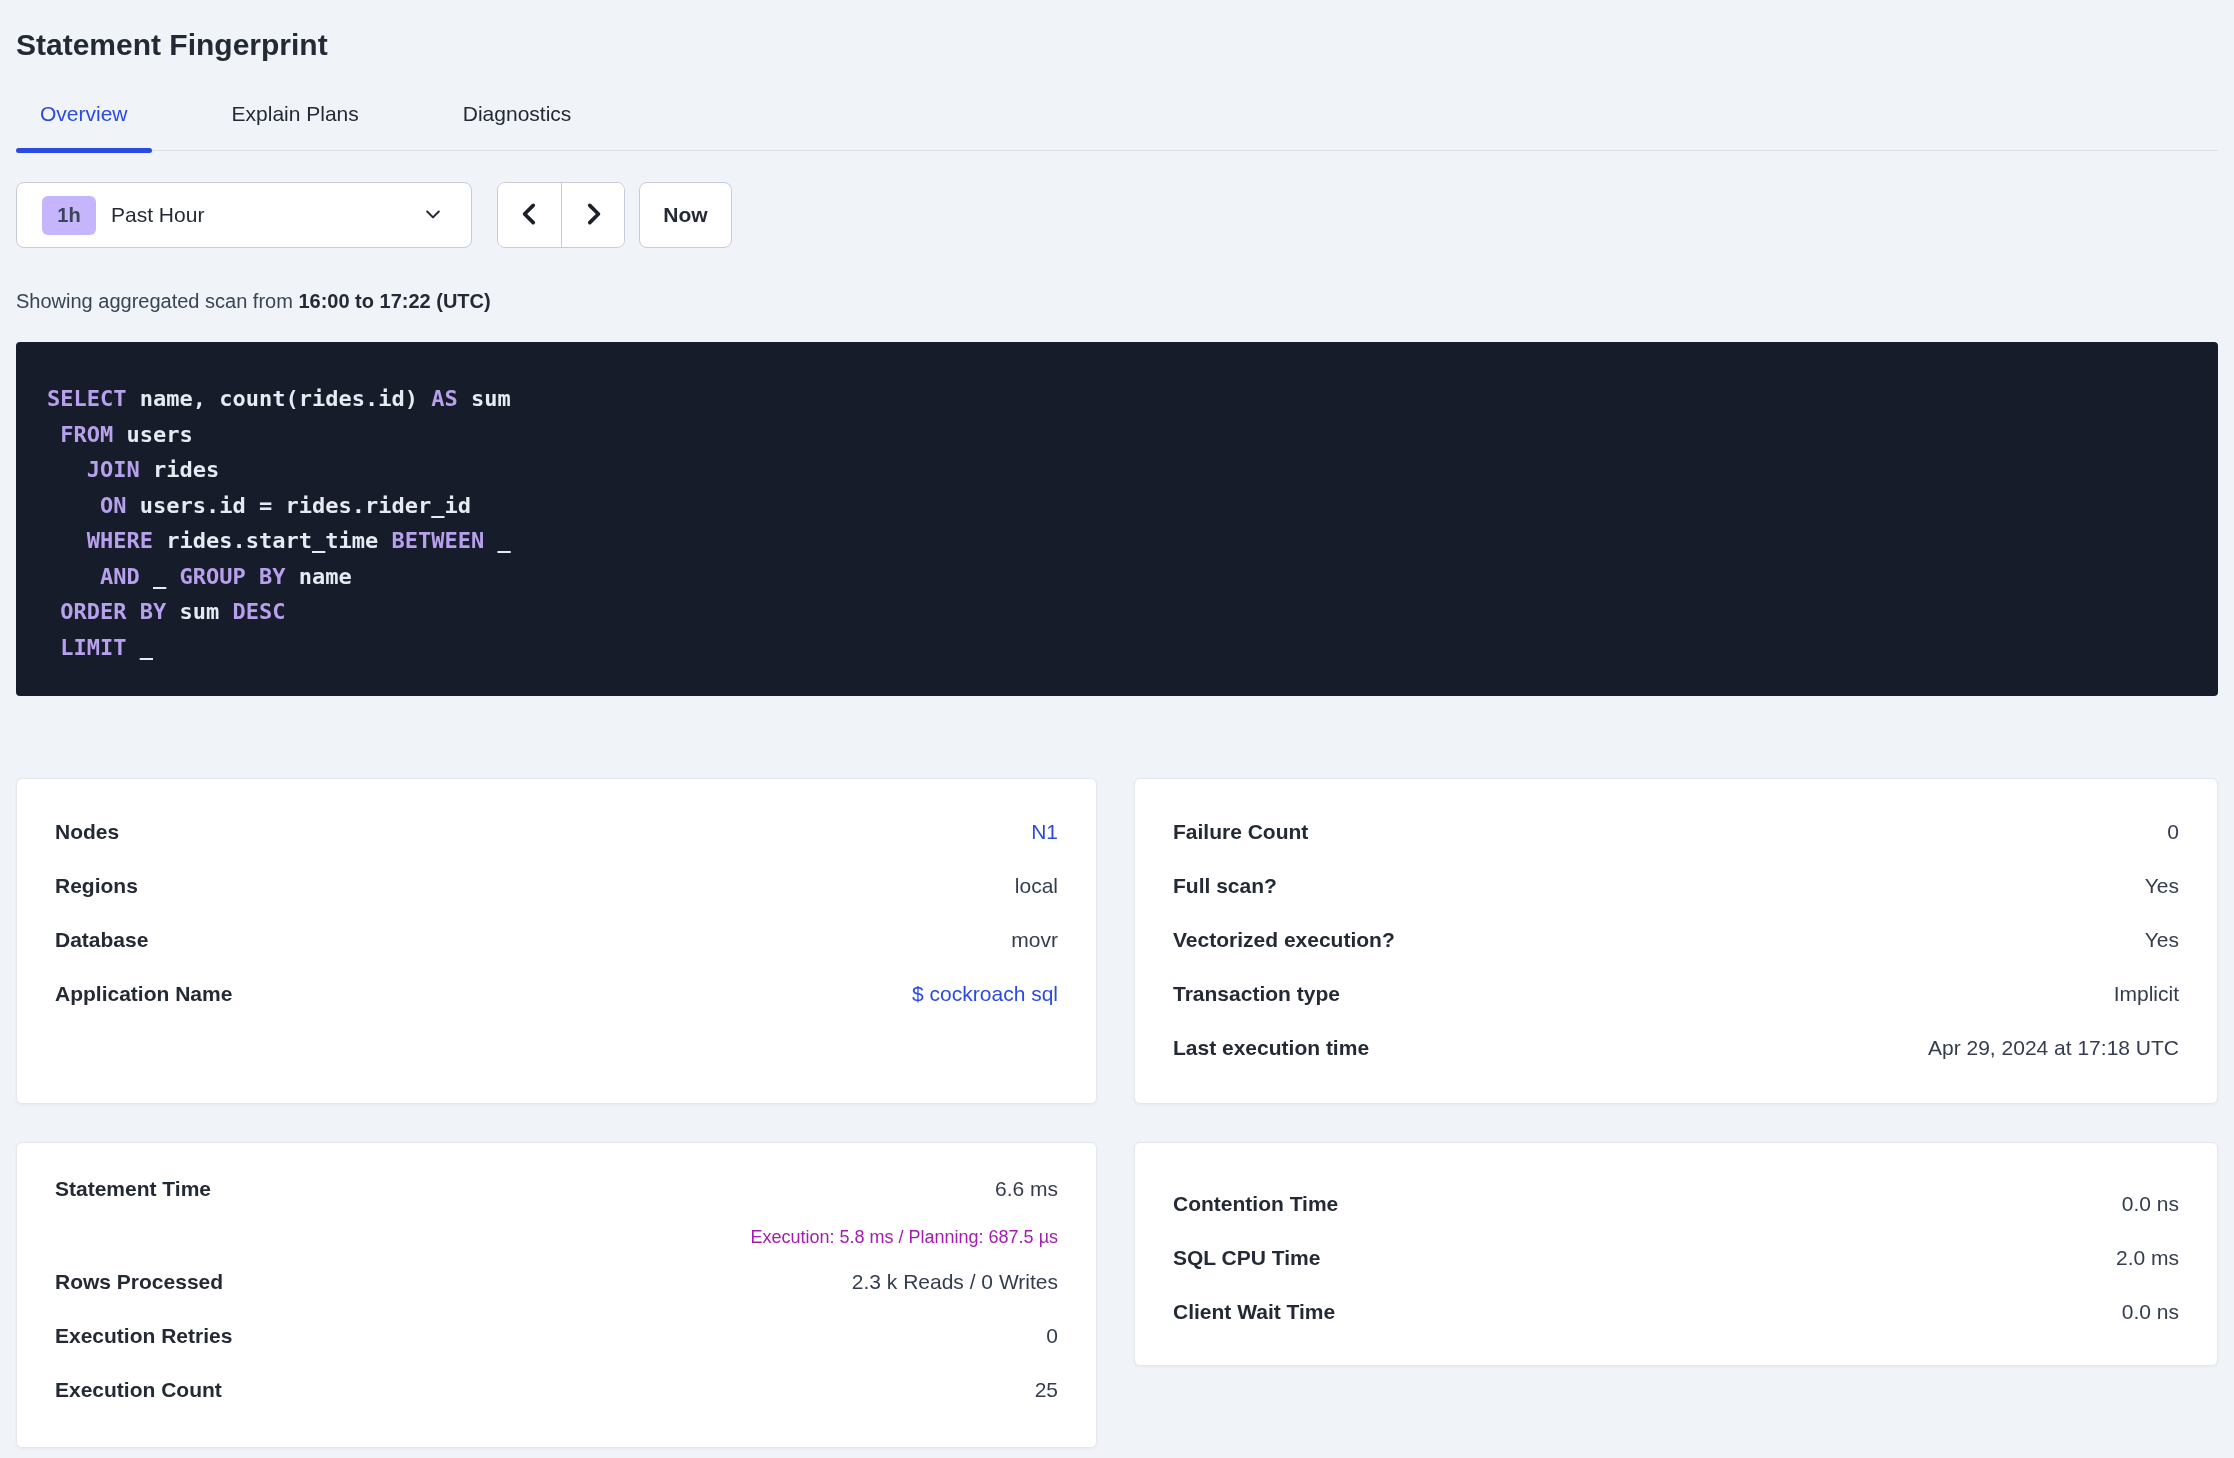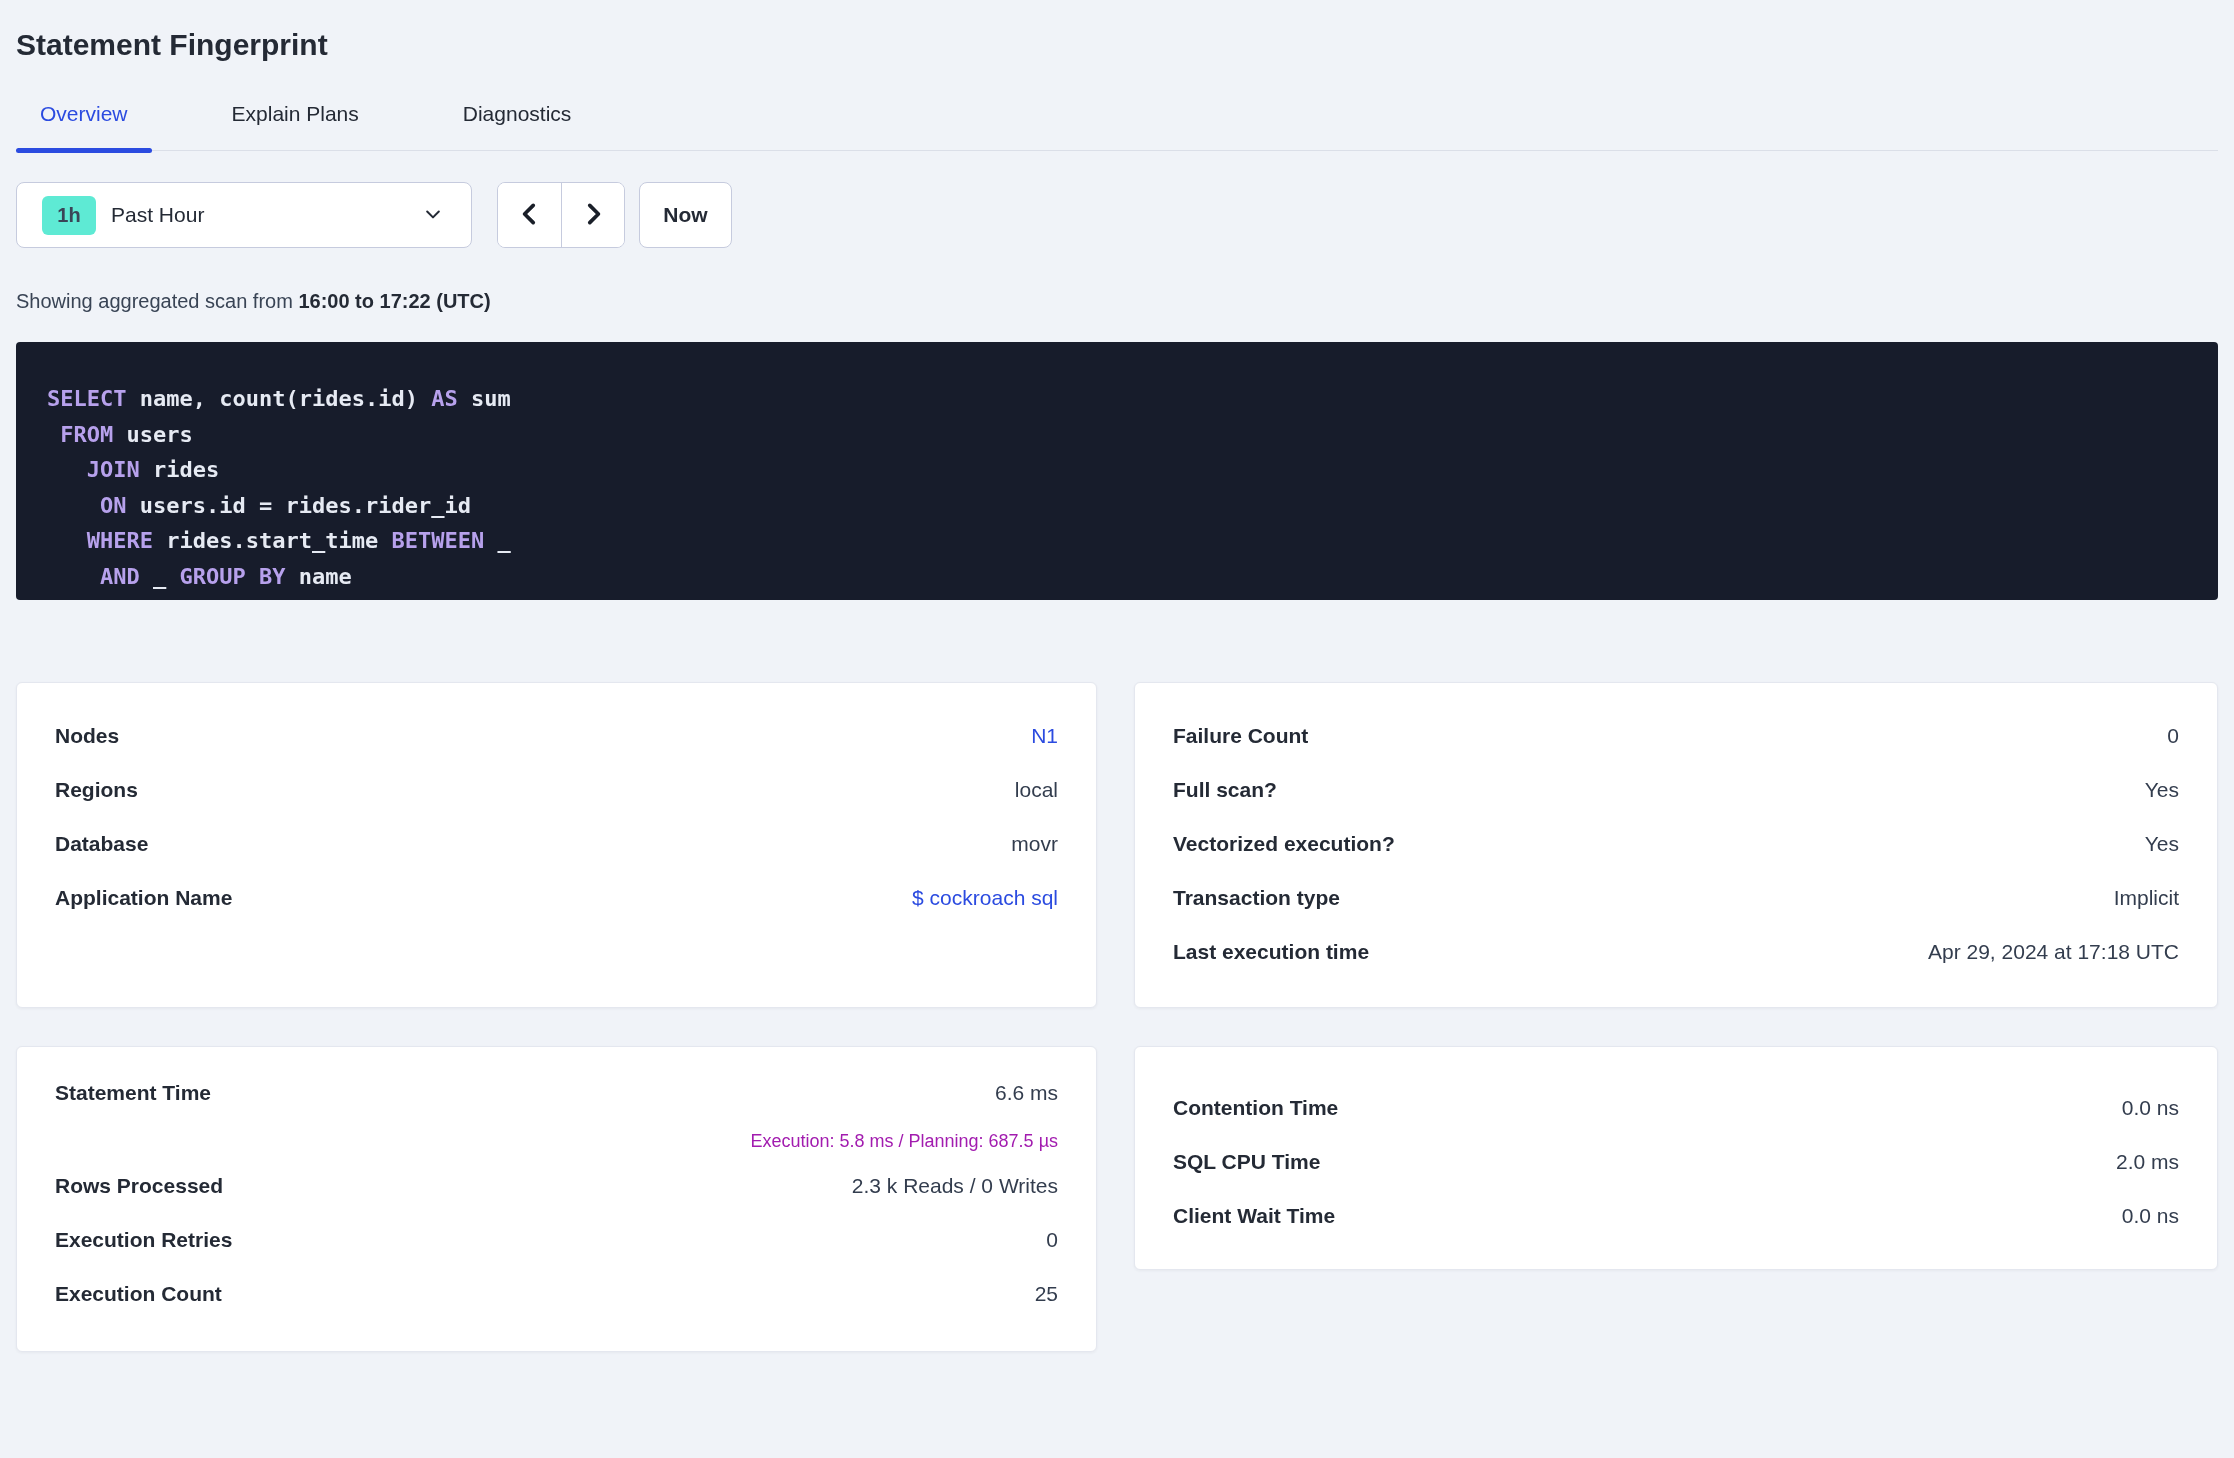--- a/index.html
+++ b/index.html
@@ -34,39 +34,39 @@
     background:var(--blue);border-radius:3px;
   }
   
   .toolbar{display:flex;margin-top:31px;height:66px;align-items:stretch;}
   .range-select{
     width:456px;background:#fff;border:1px solid var(--btn-border);border-radius:8px;
     display:flex;align-items:center;padding:0 28px 0 25px;cursor:pointer;
     font-family:inherit;
   }
   .range-badge{
-    width:54px;height:39px;border-radius:6px;background:#5eead4;
+    width:54px;height:39px;border-radius:6px;background:#c4b5fd;
     display:flex;align-items:center;justify-content:center;
     font-size:20px;font-weight:700;color:#3a4557;flex:none;
   }
   .range-label{margin-left:15px;font-size:21px;color:var(--ink);flex:1;text-align:left;}
   .pager{display:flex;margin-left:25px;border:1px solid var(--btn-border);border-radius:8px;background:#fff;overflow:hidden;}
   .pager button{
     width:63px;border:none;background:#fff;display:flex;align-items:center;justify-content:center;cursor:pointer;
   }
   .pager button + button{border-left:1px solid var(--btn-border);}
   .now-button{
     margin-left:14px;width:93px;background:#fff;border:1px solid var(--btn-border);border-radius:8px;
     font-family:inherit;font-size:21px;font-weight:700;color:var(--ink);cursor:pointer;
   }
   .caption{margin-top:40px;font-size:20px;line-height:26px;color:#394455;}
   .caption b{color:var(--ink);font-weight:700;}
   
   .sql-box{
-    margin-top:28px;width:2202px;height:258px;background:var(--code-bg);
+    margin-top:28px;width:2202px;height:354px;background:var(--code-bg);
     border-radius:4px;padding:39px 31px;overflow:hidden;
   }
   .sql-line{
     font-family:"DejaVu Sans Mono","Liberation Mono",monospace;
     font-size:22px;line-height:35.5px;white-space:pre;color:var(--code-plain);font-weight:700;
   }
   .sql-line .kw{color:var(--kw);}
   
   .cards-grid{
     margin-top:82px;display:grid;grid-template-columns:1081px 1084px;

